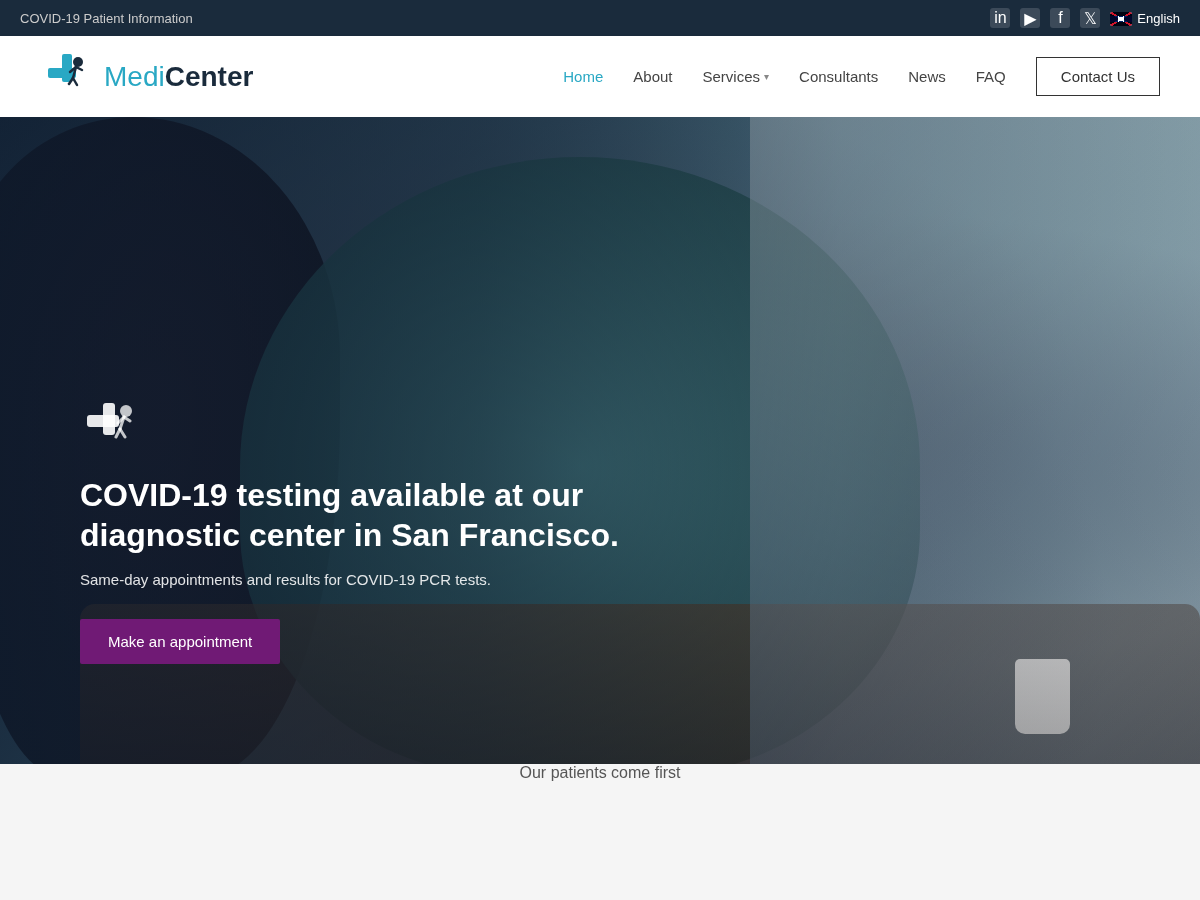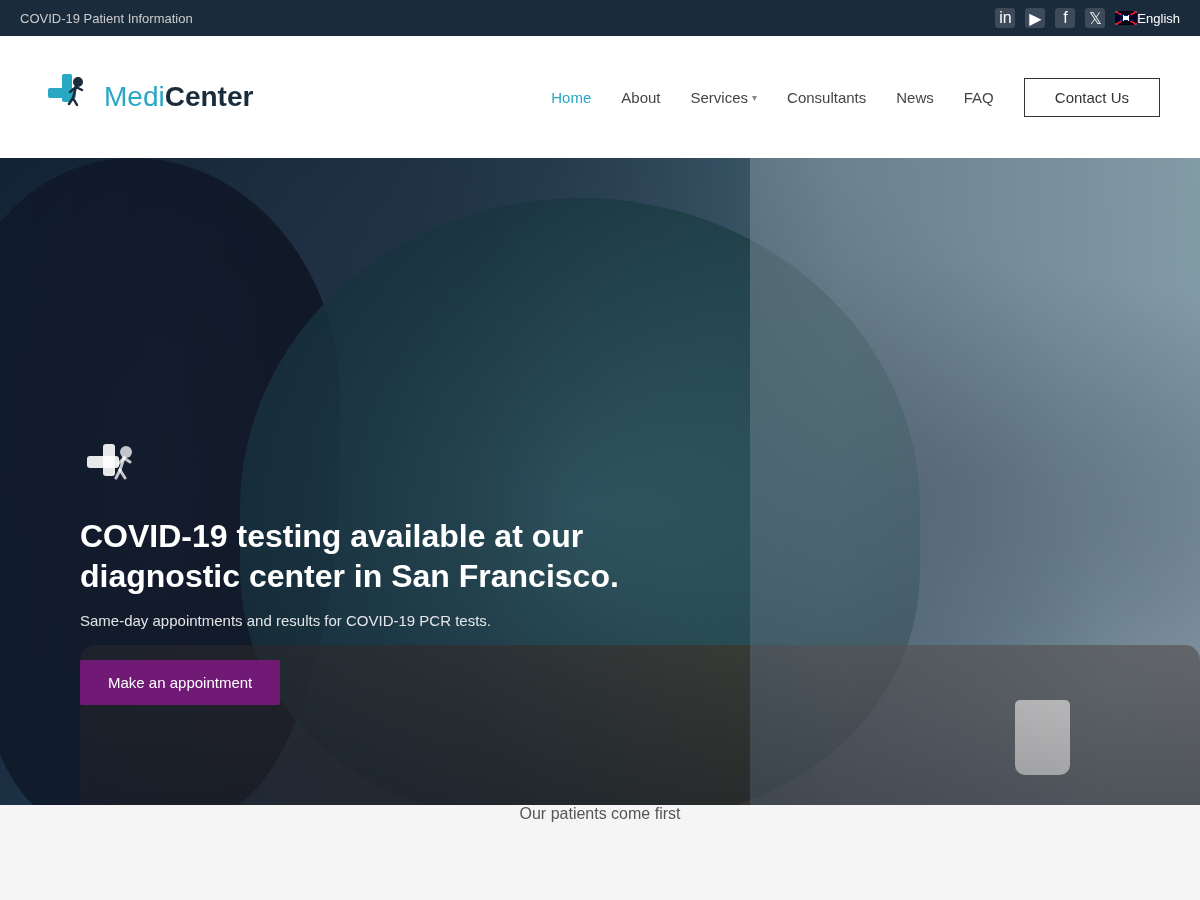--- a/index.html
+++ b/index.html
@@ -30,21 +30,22 @@
       border-radius: 3px;
       display: inline-flex;
       align-items: center;
       justify-content: center;
       color: #fff;
       font-size: 16px;
       cursor: pointer;
     }
     .lang-selector {
       display: flex;
-      align-items: flex-start;
+      align-items: flex-end;
+      gap: 5px;
       color: #fff;
       font-size: 13px;
       cursor: pointer;
     }
     .flag-icon {
       width: 22px;
       height: 14px;
       position: relative;
       border-radius: 2px;
       overflow: hidden;
@@ -65,21 +66,21 @@
       inset: 0;
       background: 
         linear-gradient(#cf142b 0 4px, transparent 4px 10px, #cf142b 10px 14px),
         linear-gradient(to right, #012169 0 8px, transparent 8px 14px, #012169 14px 22px);
       mix-blend-mode: multiply;
     }
 
     
     .header {
       background: #fff;
-      height: 122px;
+      height: 81px;
       display: flex;
       align-items: center;
       justify-content: space-between;
       padding: 0 40px;
       box-shadow: 0 1px 3px rgba(0,0,0,0.1);
     }
     .logo {
       display: flex;
       align-items: center;
       gap: 10px;
@@ -113,21 +114,21 @@
     }
     .nav-item.active {
       color: #29a8c4;
     }
     .nav-item .chevron {
       font-size: 10px;
       color: #888;
     }
     .contact-btn {
       border: 1.5px solid #333;
-      padding: 10px 30px;
+      padding: 10px 24px;
       font-size: 15px;
       color: #333;
       cursor: pointer;
       background: transparent;
       font-weight: 500;
     }
 
     
     .hero {
       position: relative;

